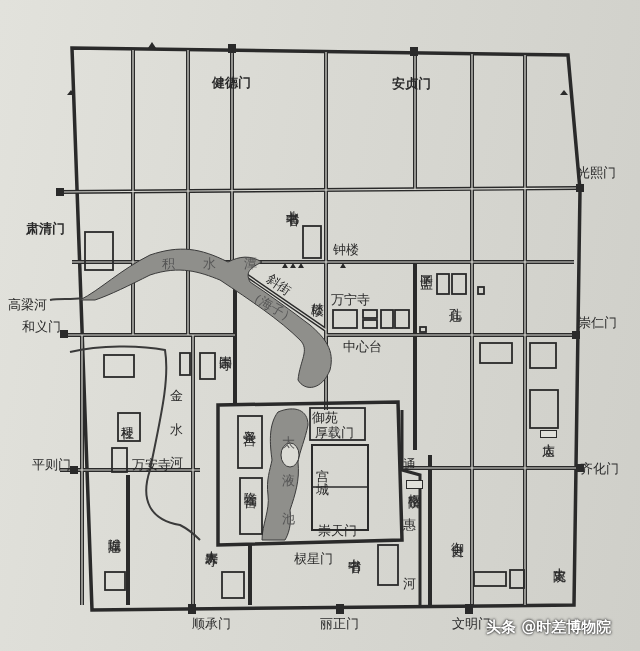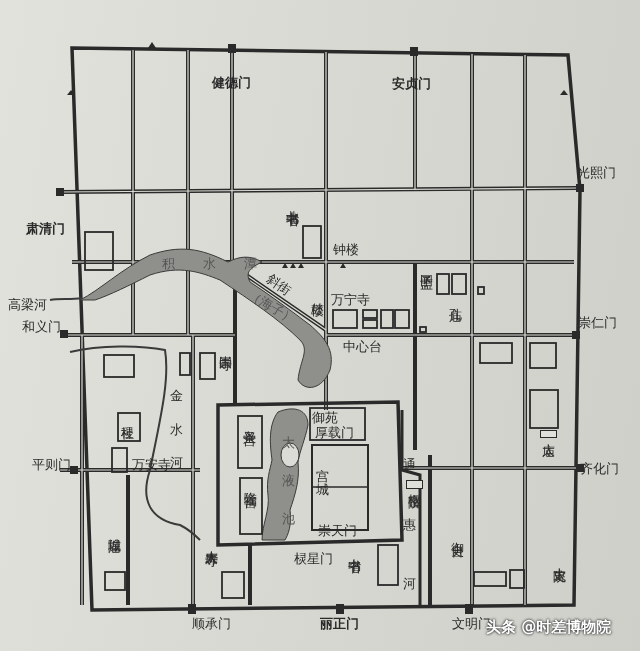--- a/index.html
+++ b/index.html
@@ -139,21 +139,21 @@
 
 <div class="lbl gate" style="left:212px;top:28px;">健德门</div>
 <div class="lbl gate" style="left:392px;top:29px;">安贞门</div>
 <div class="lbl gate" style="left:26px;top:174px;">肃清门</div>
 <div class="lbl" style="left:22px;top:320px;">和义门</div>
 <div class="lbl" style="left:32px;top:458px;">平则门</div>
 <div class="lbl" style="left:577px;top:166px;">光熙门</div>
 <div class="lbl" style="left:578px;top:316px;">崇仁门</div>
 <div class="lbl" style="left:580px;top:450px;margin-top:12px;">齐化门</div>
 <div class="lbl" style="left:180px;top:617px;margin-left:12px;">顺承门</div>
-<div class="lbl" style="left:320px;top:617px;font-weight:bold;">丽正门</div>
+<div class="lbl" style="left:320px;top:617px;">丽正门</div>
 <div class="lbl" style="left:452px;top:617px;">文明门</div>
 
 <div class="lbl v" style="left:286px;top:200px;">北中书省</div>
 <div class="lbl" style="left:333px;top:243px;">钟楼</div>
 <div class="lbl v" style="left:311px;top:292px;">鼓楼</div>
 <div class="lbl" style="left:266px;top:278px;transform:rotate(35deg);">斜街</div>
 <div class="lbl" style="left:331px;top:293px;">万宁寺</div>
 <div class="lbl v" style="left:420px;top:264px;">国子监</div>
 <div class="lbl v" style="left:449px;top:298px;">孔庙</div>
 <div class="lbl" style="left:343px;top:340px;">中心台</div>

